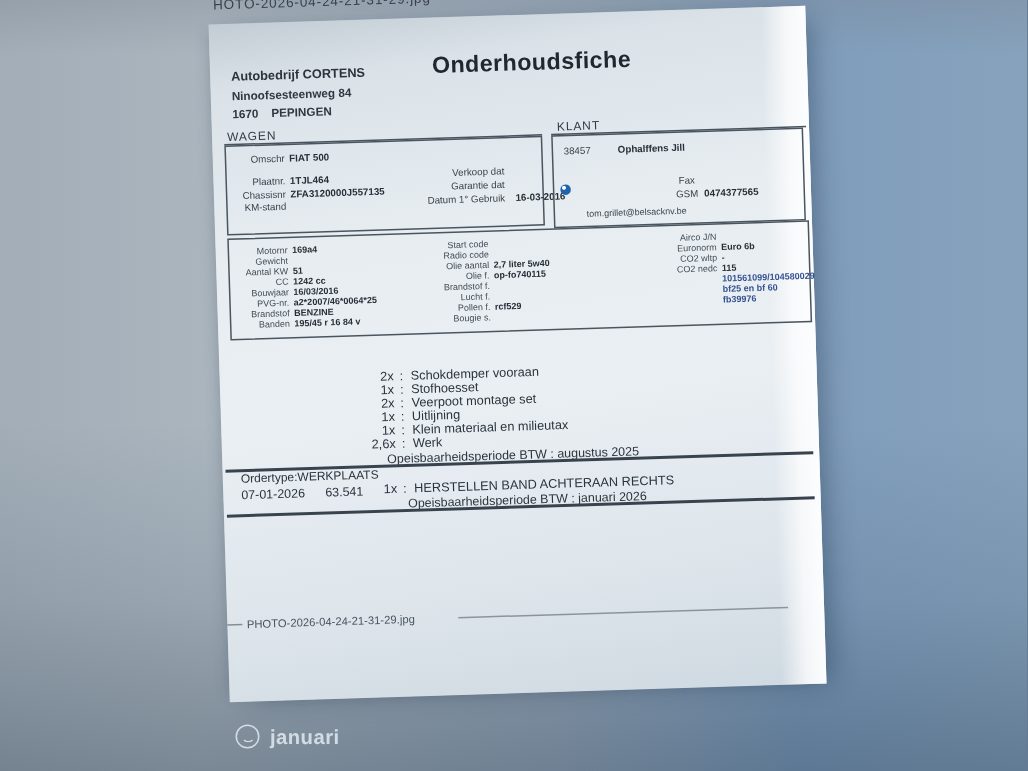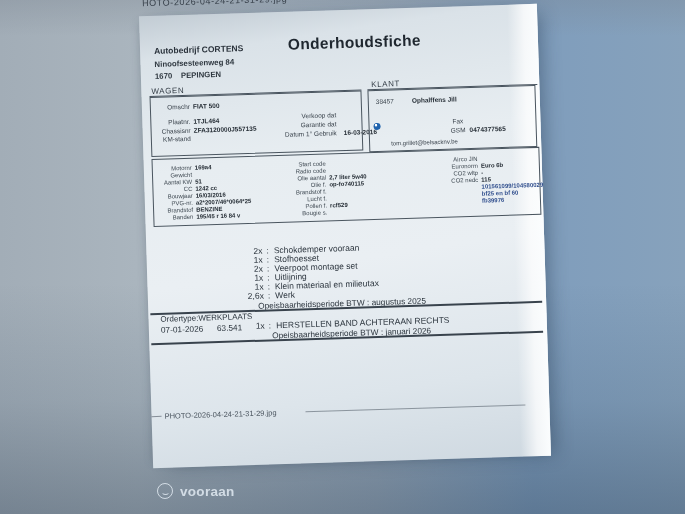--- a/index.html
+++ b/index.html
@@ -261,15 +261,15 @@
     <div class="note" style="left:123px;top:317.5px">Opeisbaarheidsperiode BTW : januari 2026</div>
     <div class="rule thick" style="left:2px;top:327px;width:392px"></div>
 
     <div class="rule" style="left:0;top:400px;width:10px;opacity:.6"></div>
     <div class="abs file-row" style="left:13px;top:396px">PHOTO-2026-04-24-21-31-29.jpg</div>
     <div class="rule" style="left:154px;top:400px;width:220px;opacity:.55"></div>
   </div>
 
   <div class="watermark">
     <span class="wm-icon"></span>
-    <span class="wm-text">vooraan</span>
+    <span class="wm-text">januari</span>
   </div>
 </div>
 
 </body></html>

